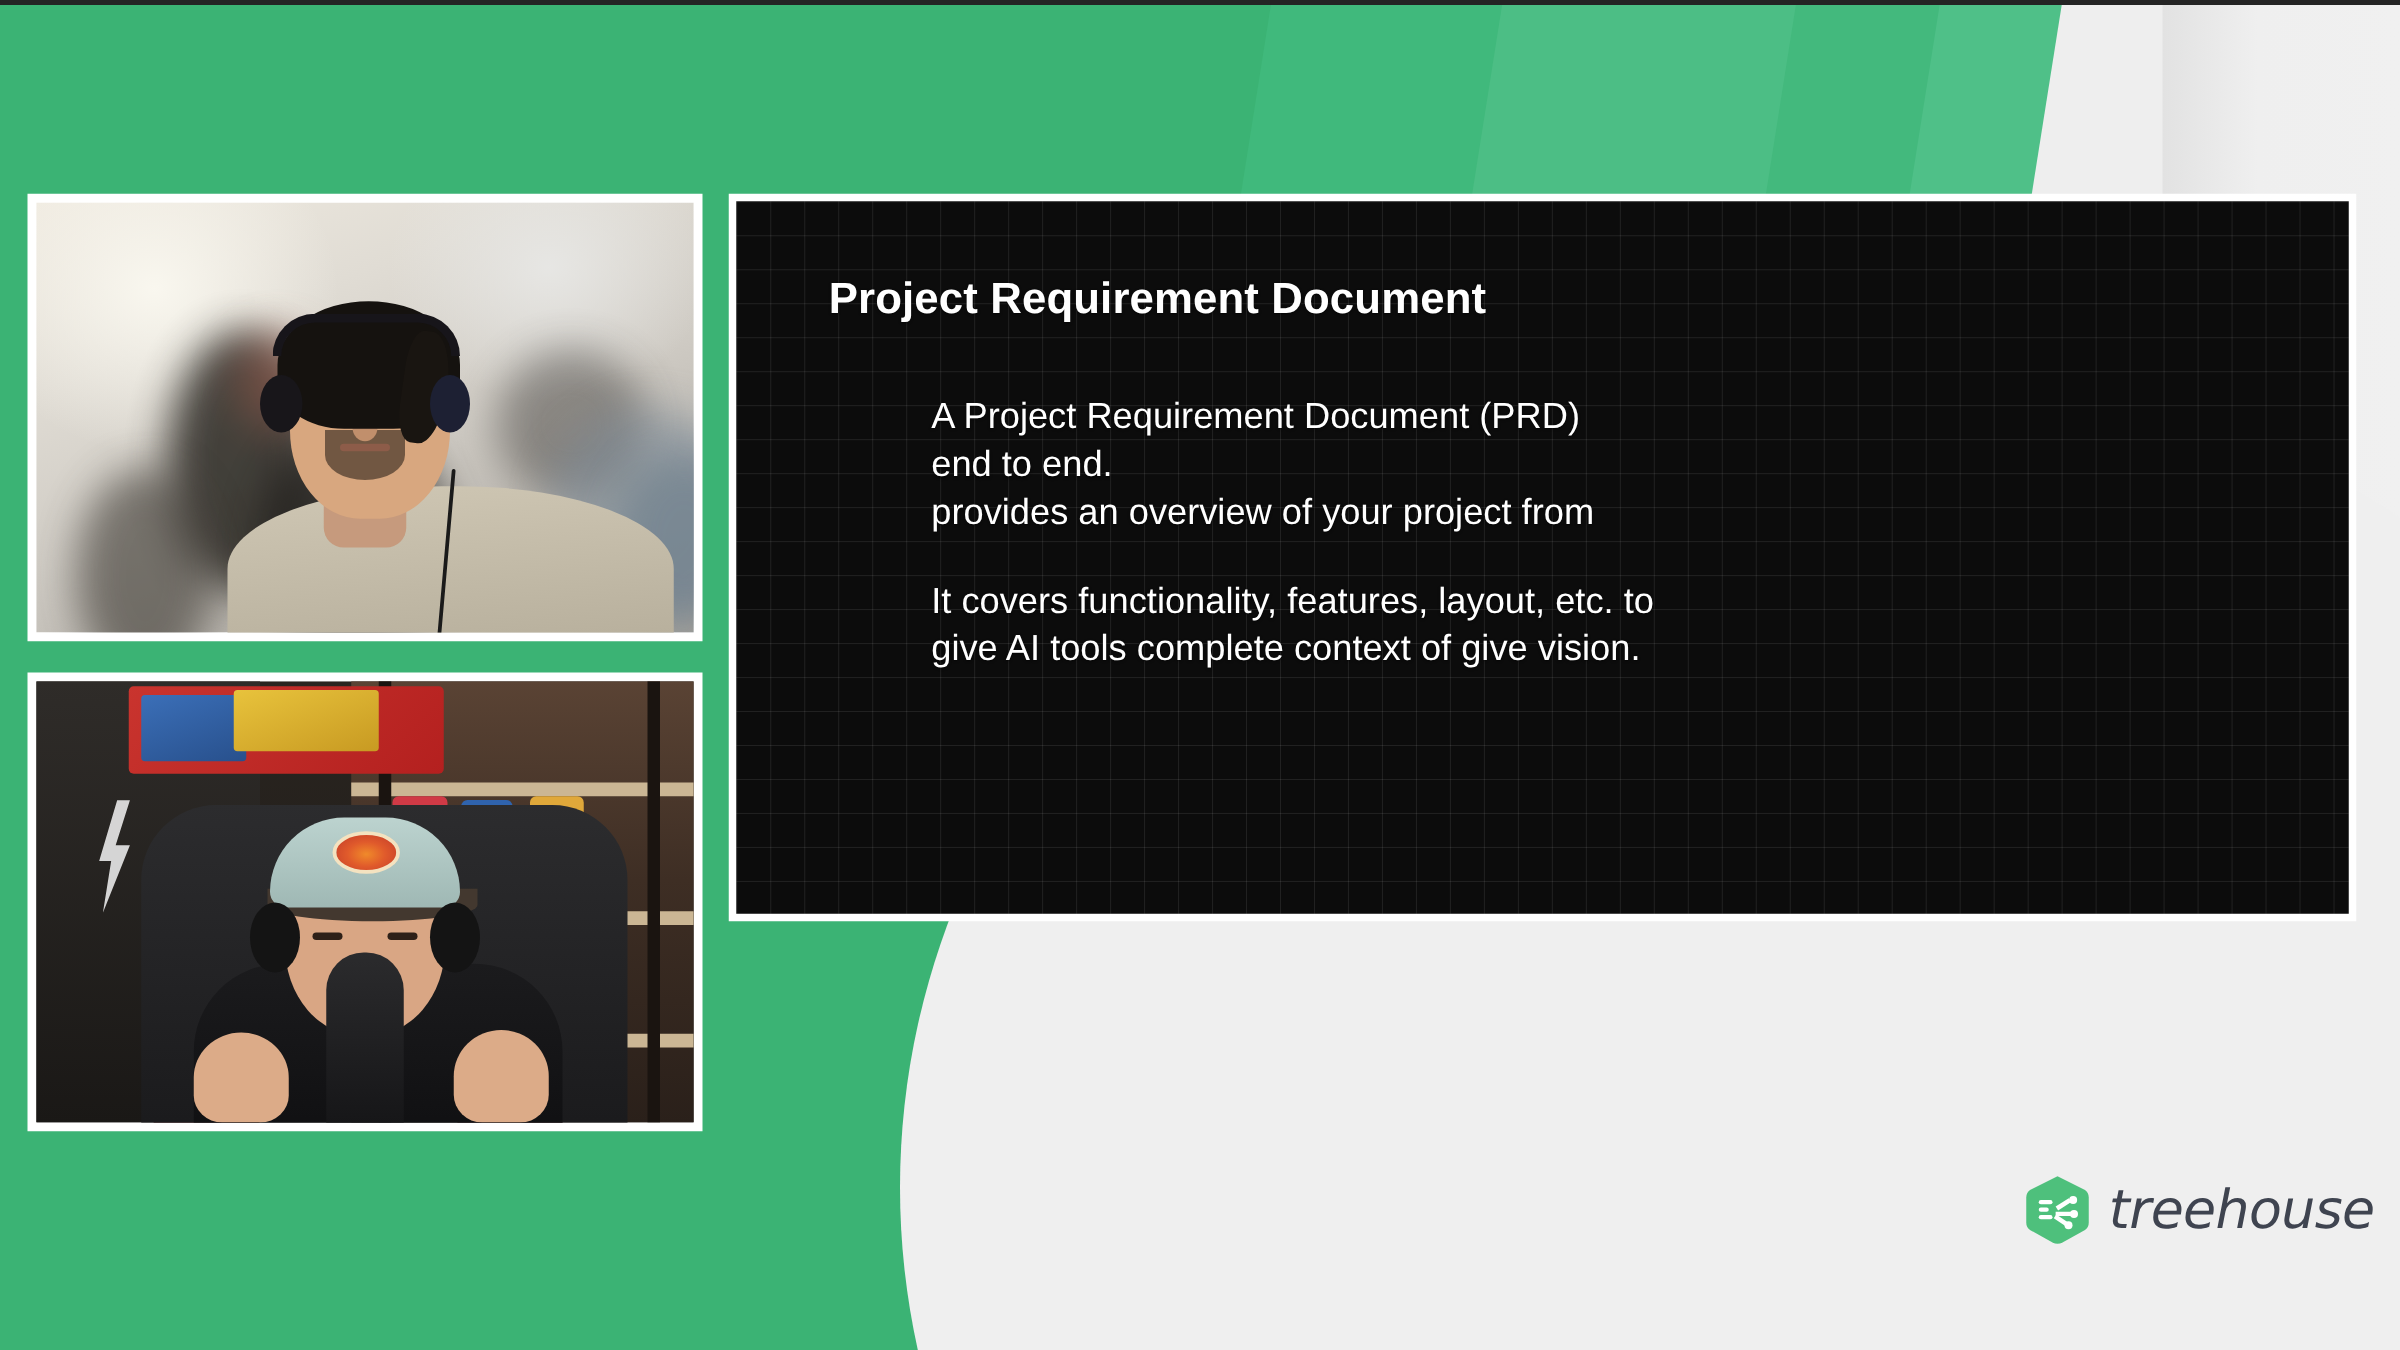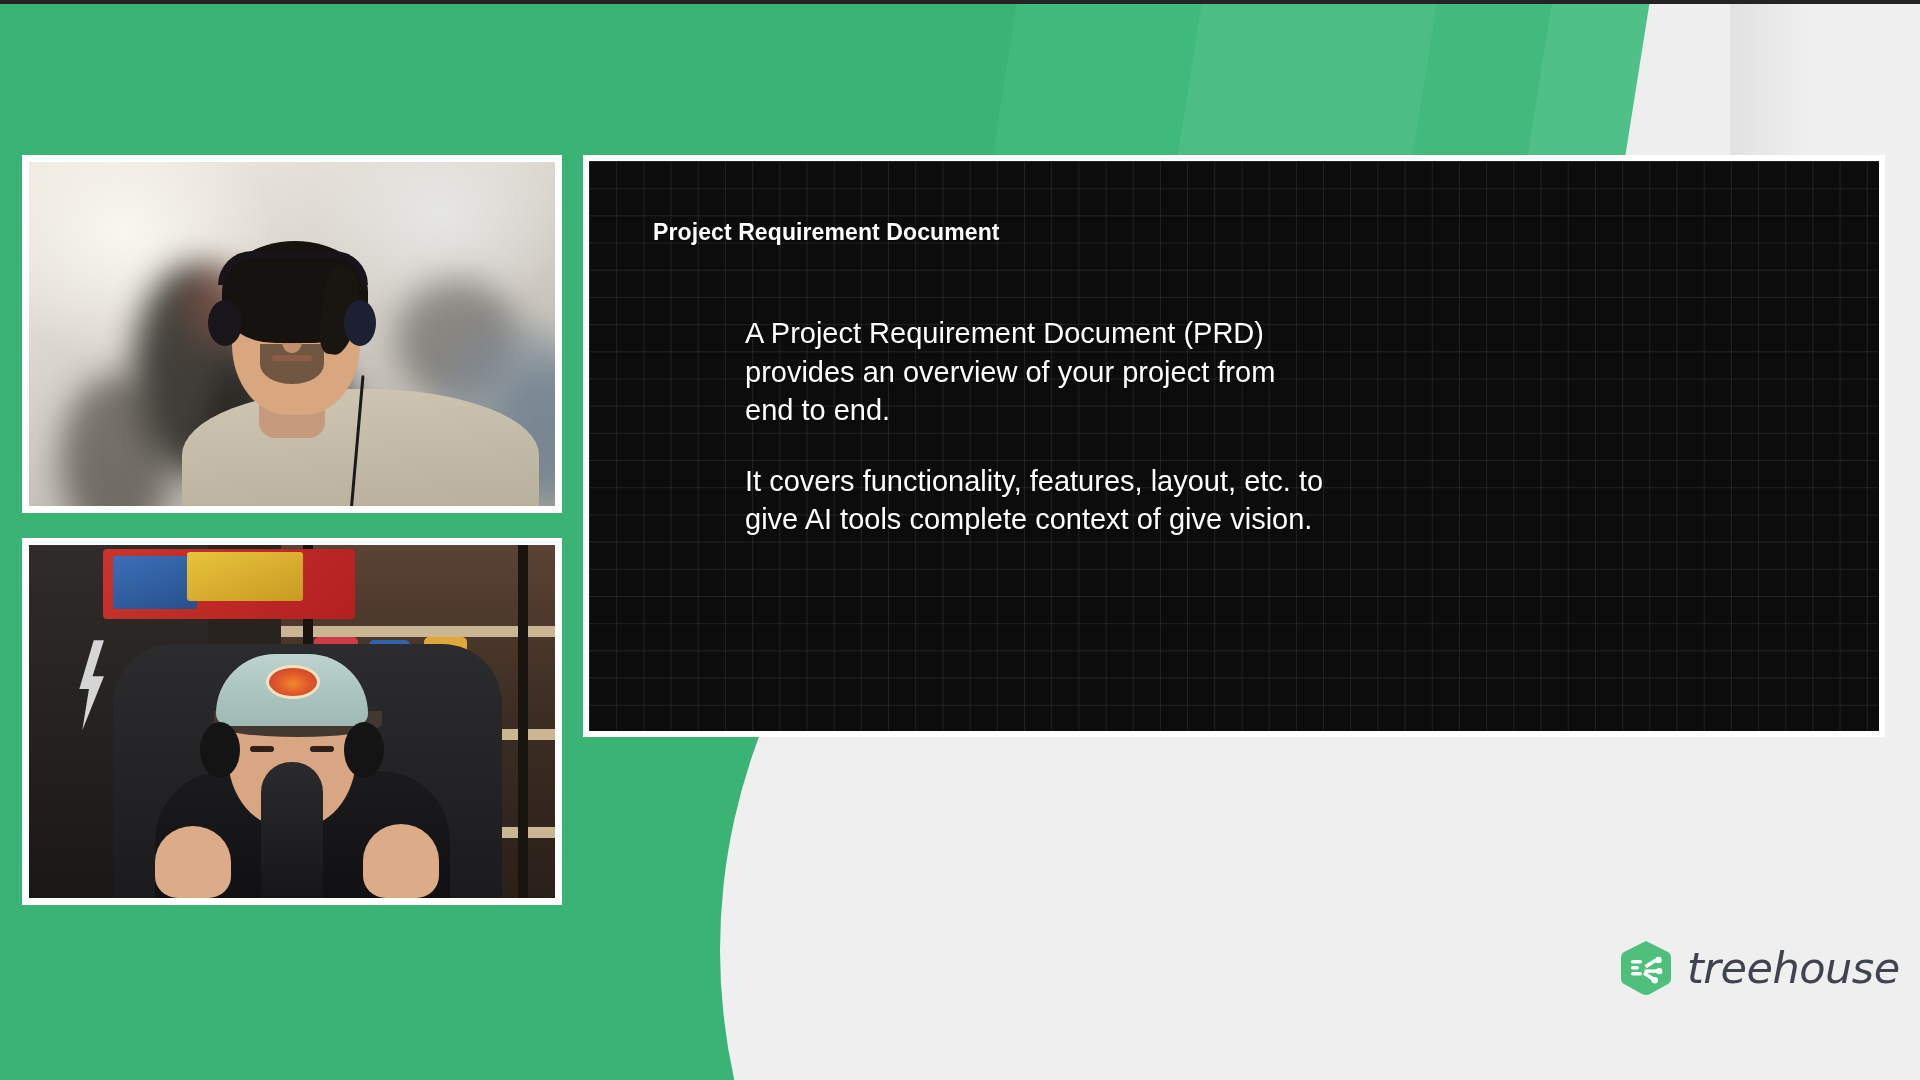--- a/index.html
+++ b/index.html
@@ -186,22 +186,22 @@
   #slide-canvas {
     position:relative; width:100%; height:100%;
     background:#0c0c0c;
     background-image:
       linear-gradient(to right, rgba(255,255,255,.085) 1px, transparent 1px),
       linear-gradient(to bottom, rgba(255,255,255,.085) 1px, transparent 1px);
     background-size:27.2px 27.2px;
     overflow:hidden;
   }
   .slide-title {
-    position:absolute; left:64px; top:58px;
-    color:#ffffff; font-size:23px; font-weight:bold; letter-spacing:.1px;
+    position:absolute; left:74px; top:58px;
+    color:#ffffff; font-size:35px; font-weight:bold; letter-spacing:.1px;
     text-shadow:0 1px 2px rgba(0,0,0,.6);
   }
   .slide-body { position:absolute; left:156px; top:153px; width:900px; }
   .slide-para {
     color:#ffffff; font-size:29px; line-height:1.33; font-weight:500;
     text-shadow:0 1px 2px rgba(0,0,0,.6);
     margin-bottom:32px;
   }
   .slide-para:last-child { margin-bottom:16px; }
   .slide-para .ln { display:block; white-space:nowrap; }
@@ -311,22 +311,22 @@
     </div>
   </div>
 
   <div id="slide">
     <div id="slide-canvas">
       <div class="slide-title">Project Requirement Document</div>
 
       <div class="slide-body">
         <div class="slide-para">
           <span class="ln">A Project Requirement Document (PRD)</span>
+          <span class="ln">end to end.</span>
           <span class="ln">provides an overview of your project from</span>
-          <span class="ln">end to end.</span>
         </div>
         <div class="slide-para">
           <span class="ln">It covers functionality, features, layout, etc. to</span>
           <span class="ln">give AI tools complete context of give vision.</span>
         </div>
       </div>
     </div>
   </div>
 
   <div id="logo">

